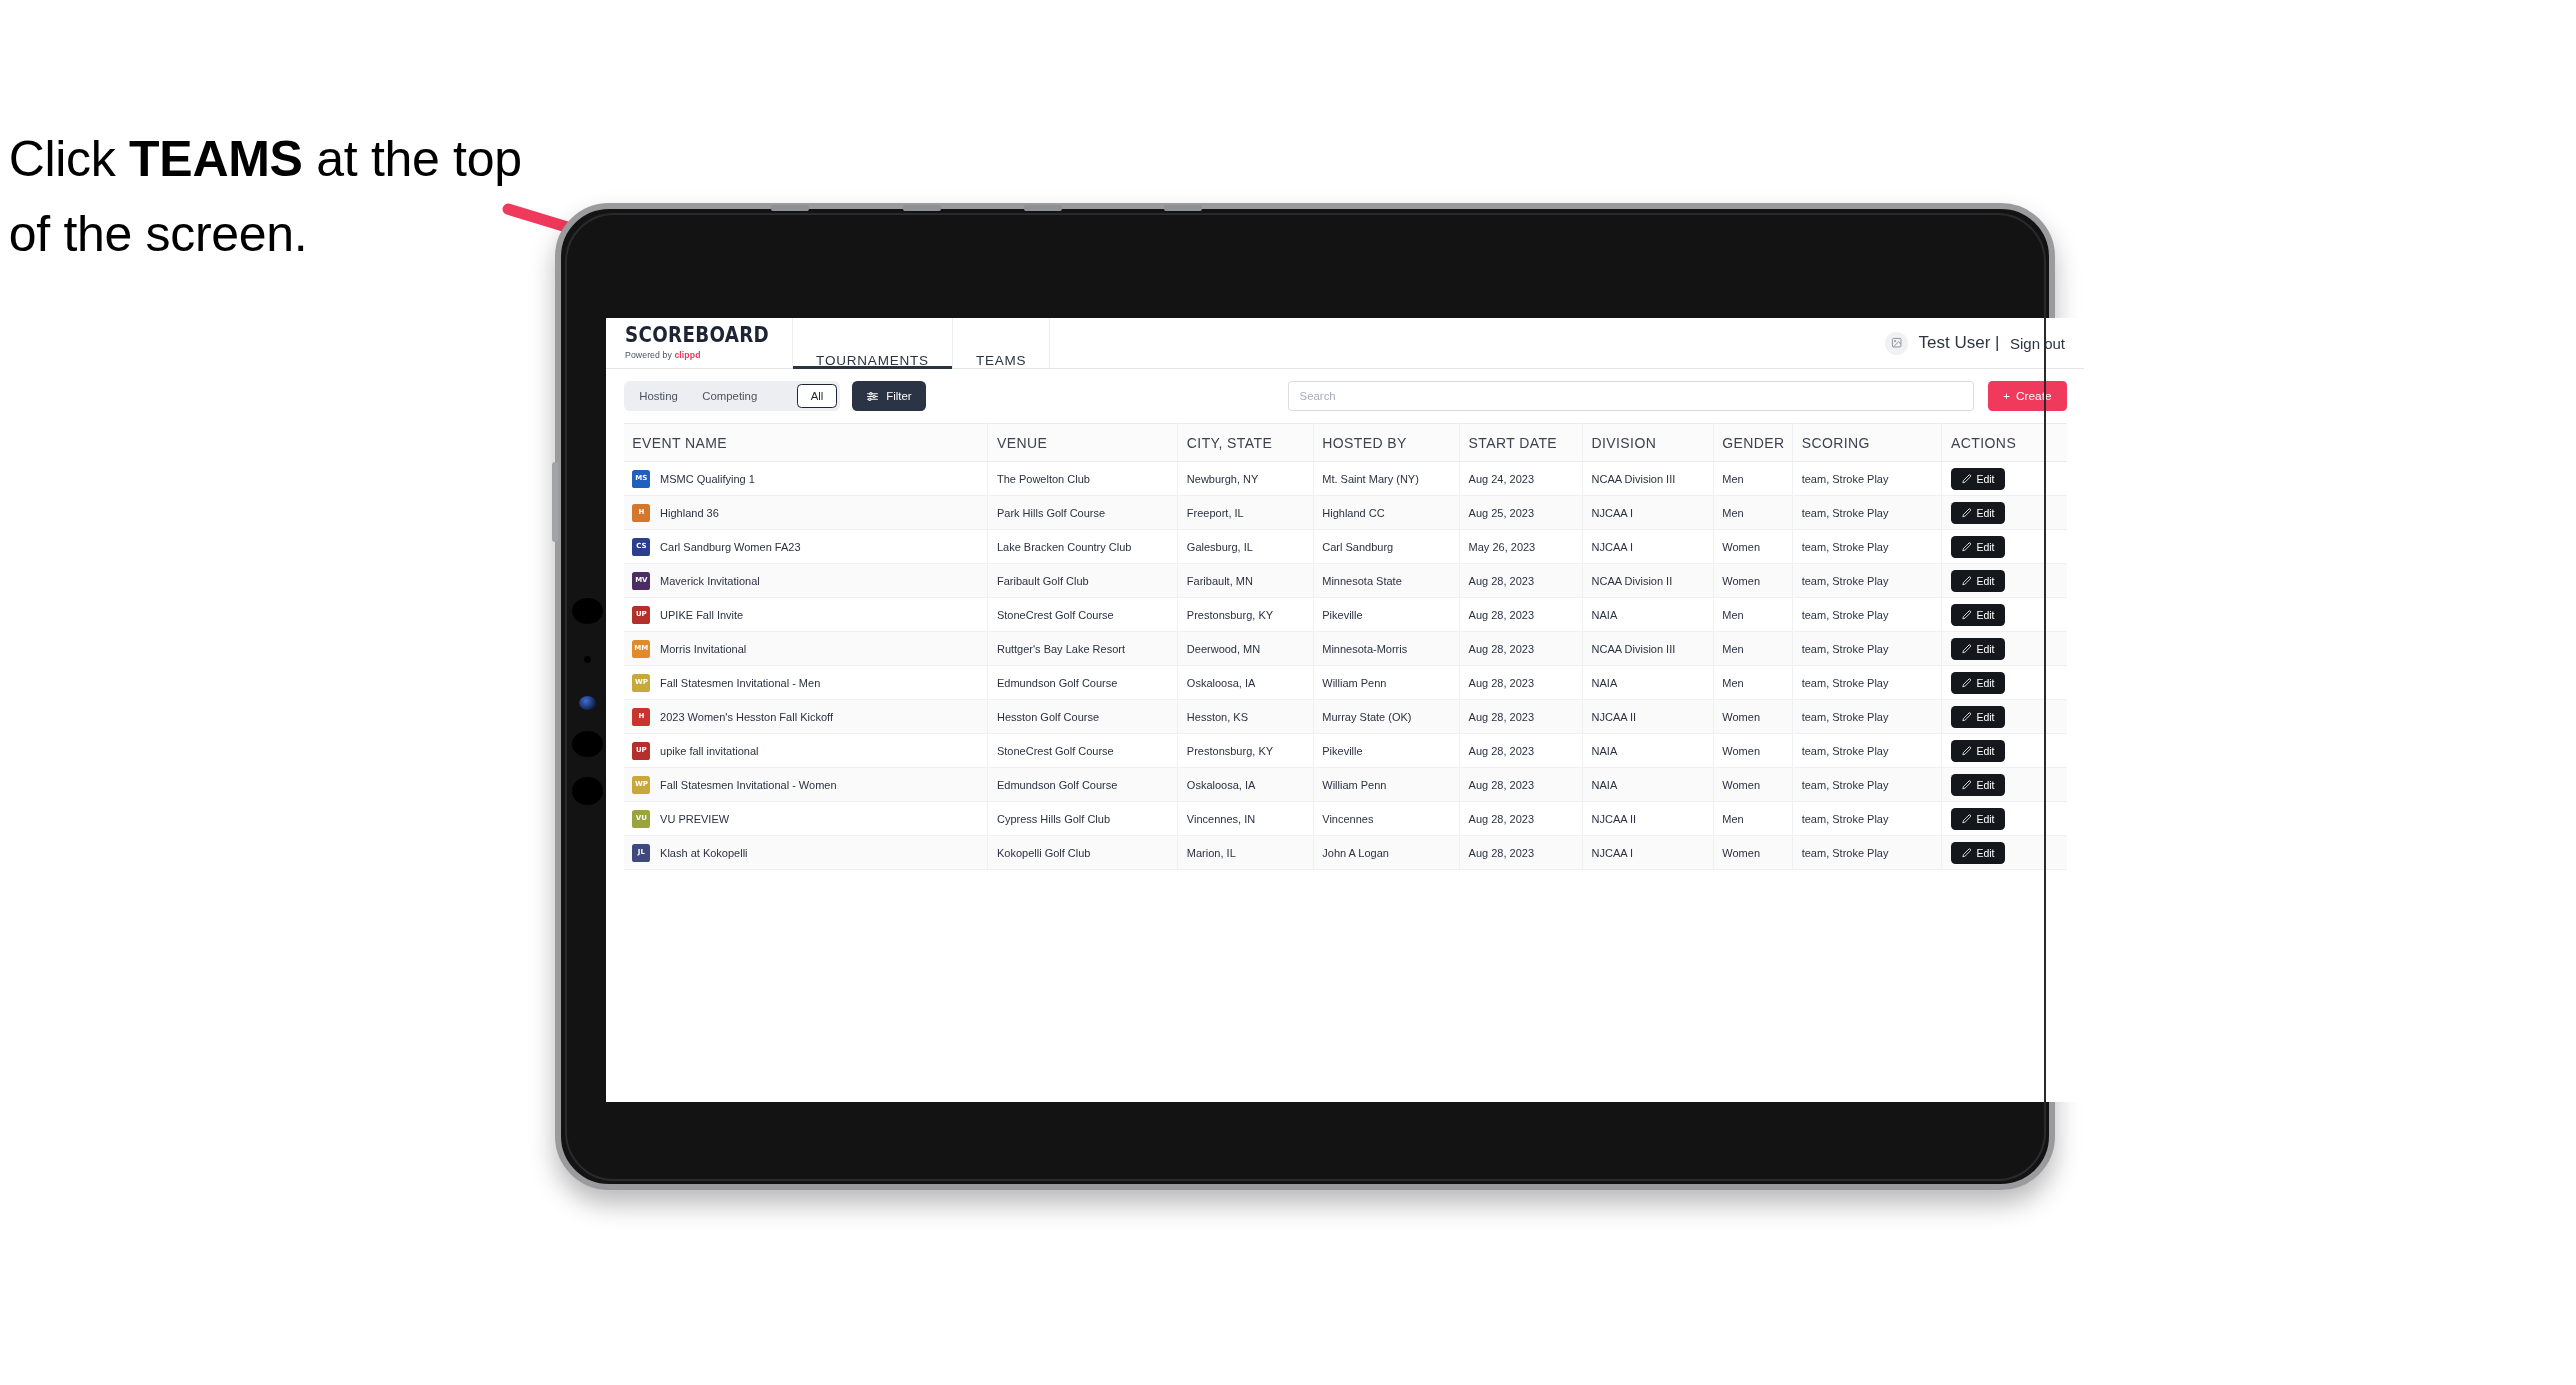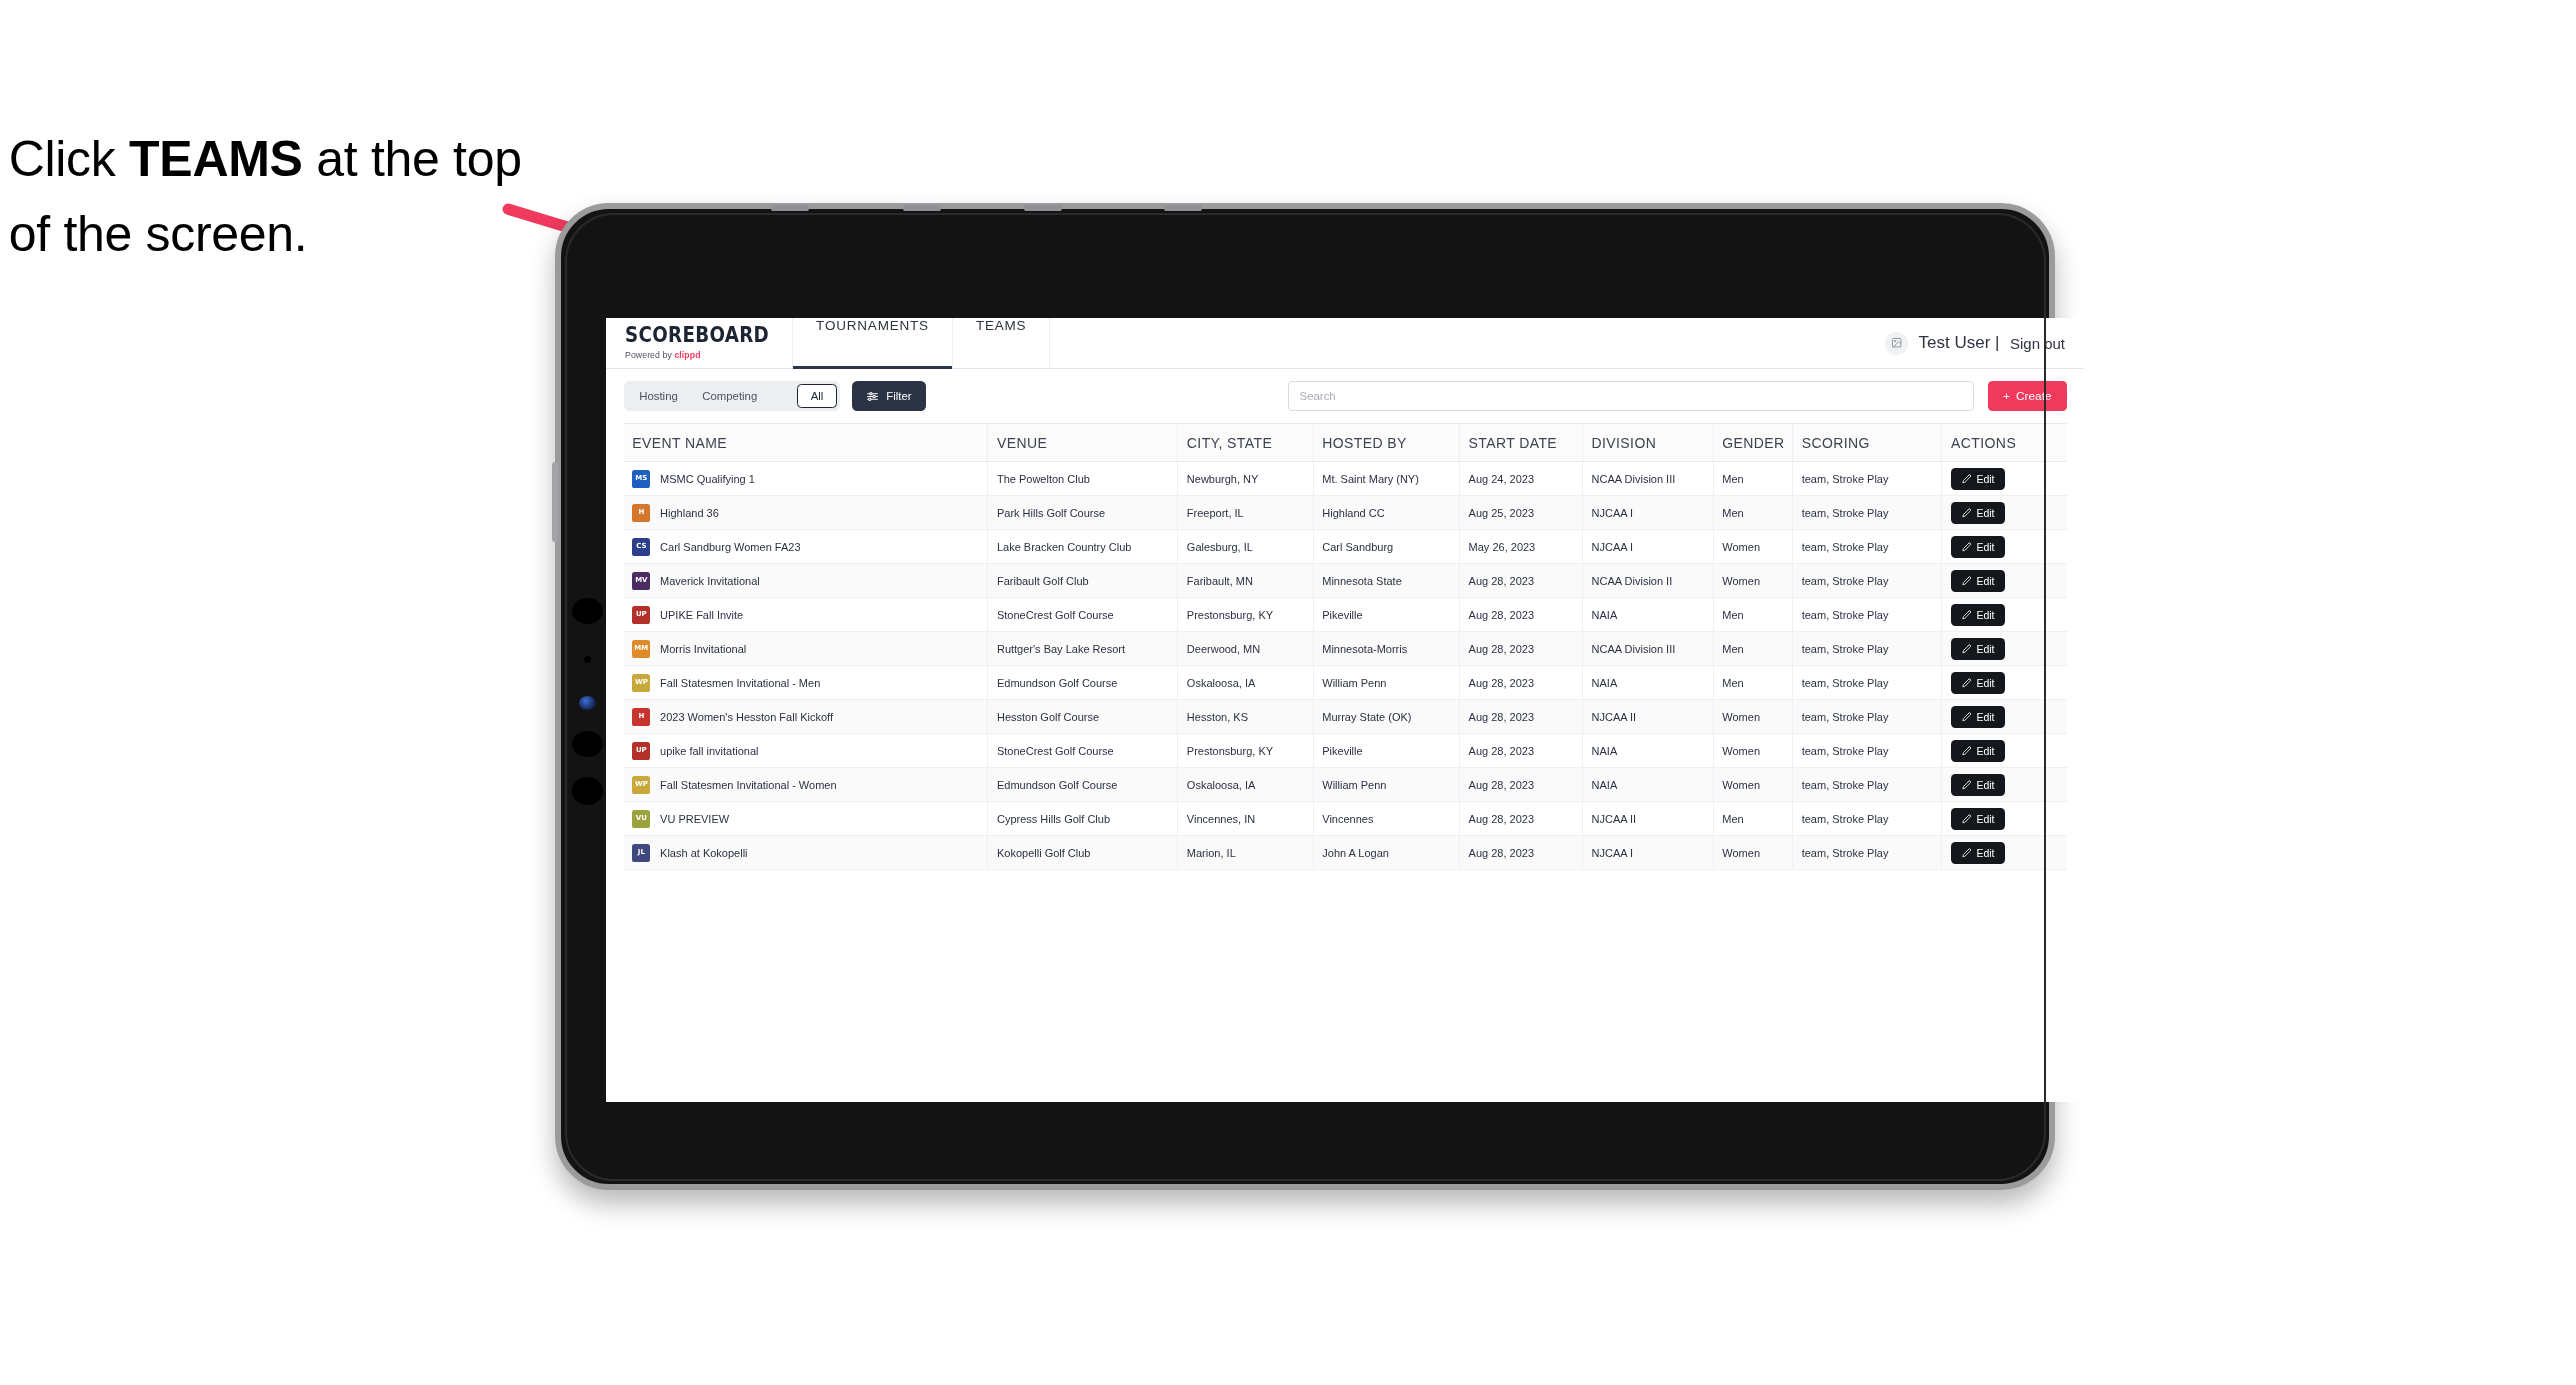--- a/index.html
+++ b/index.html
@@ -97,21 +97,21 @@
     color: #1d2433; line-height: 1;
     font-family: "DejaVu Sans", sans-serif;
     transform: scaleY(1.12); transform-origin: left center;
   }
   .brand-sub {
     font-size: 8.7px; color: #4c5160; margin-top: 6.1px; letter-spacing: 0.1px;
   }
   .brand-sub .clippd { color: #ef3a5d; font-weight: 700; }
 
   .nav-tab {
-    display: flex; align-items: flex-start; justify-content: center;
+    display: flex; align-items: flex-end; justify-content: center;
     padding: 0 23px;
     font-size: 13.5px; letter-spacing: 0.8px;
     color: #2e3440;
     border-right: 0.9px solid #eceef1;
     cursor: pointer;
     position: relative;
     background: #fff;
   }
   .nav-tab.active::after {
     content: ""; position: absolute; left: 0; right: 0; bottom: -0.9px;

